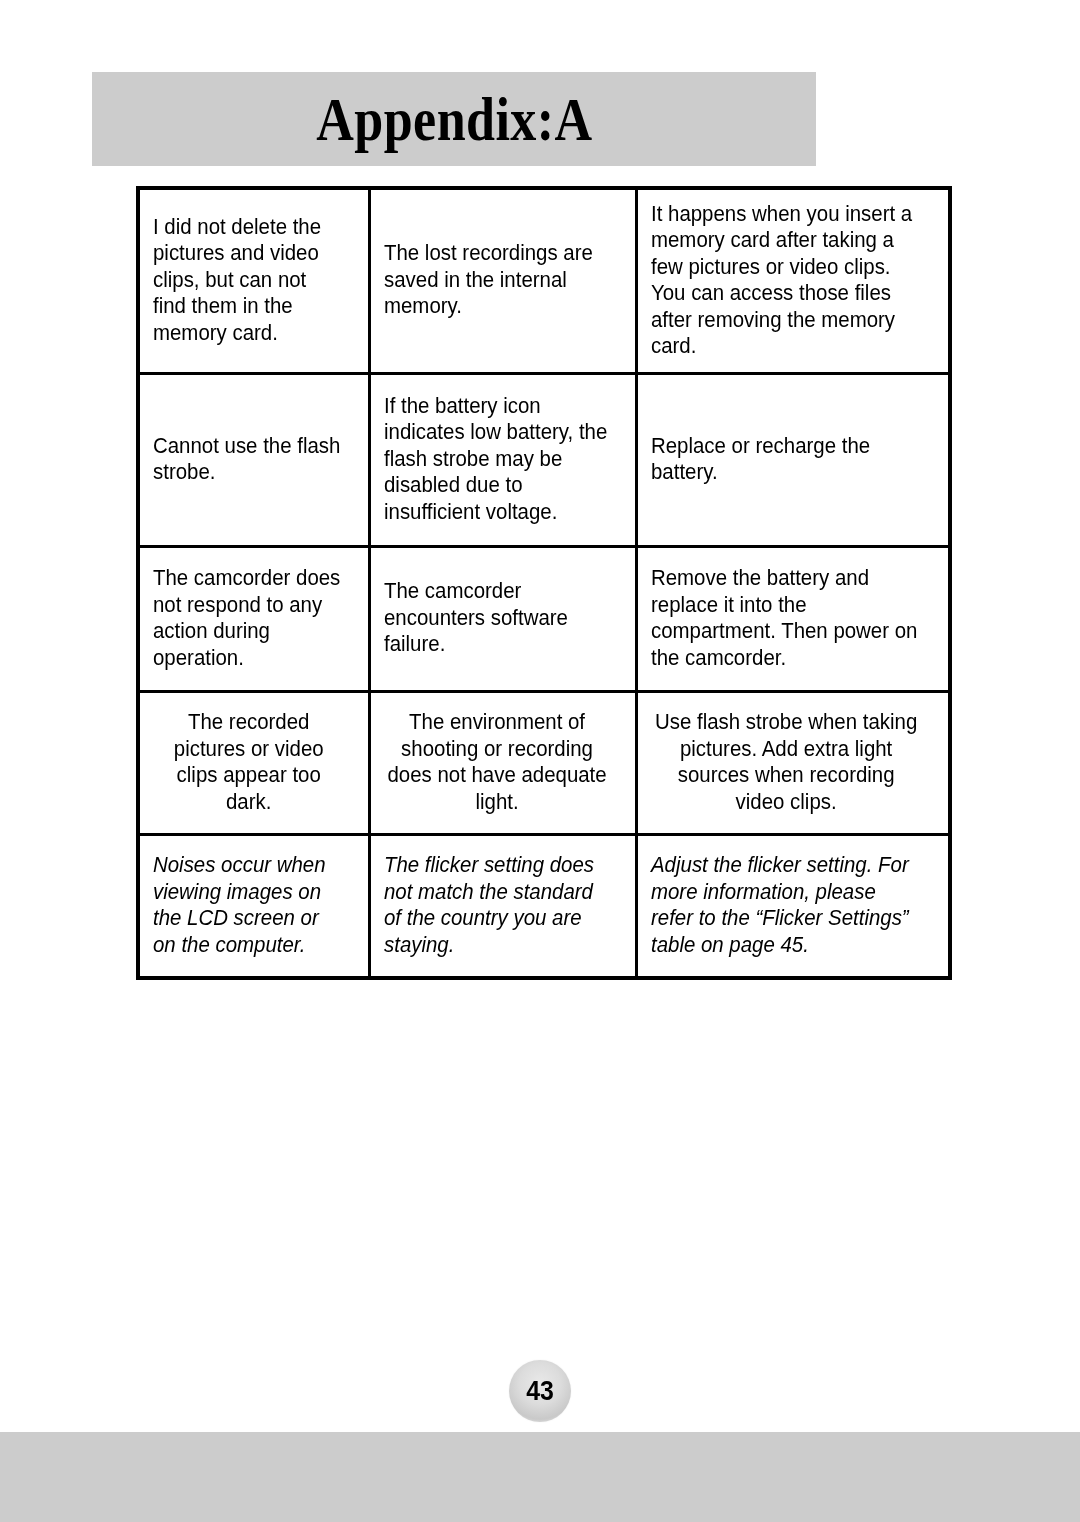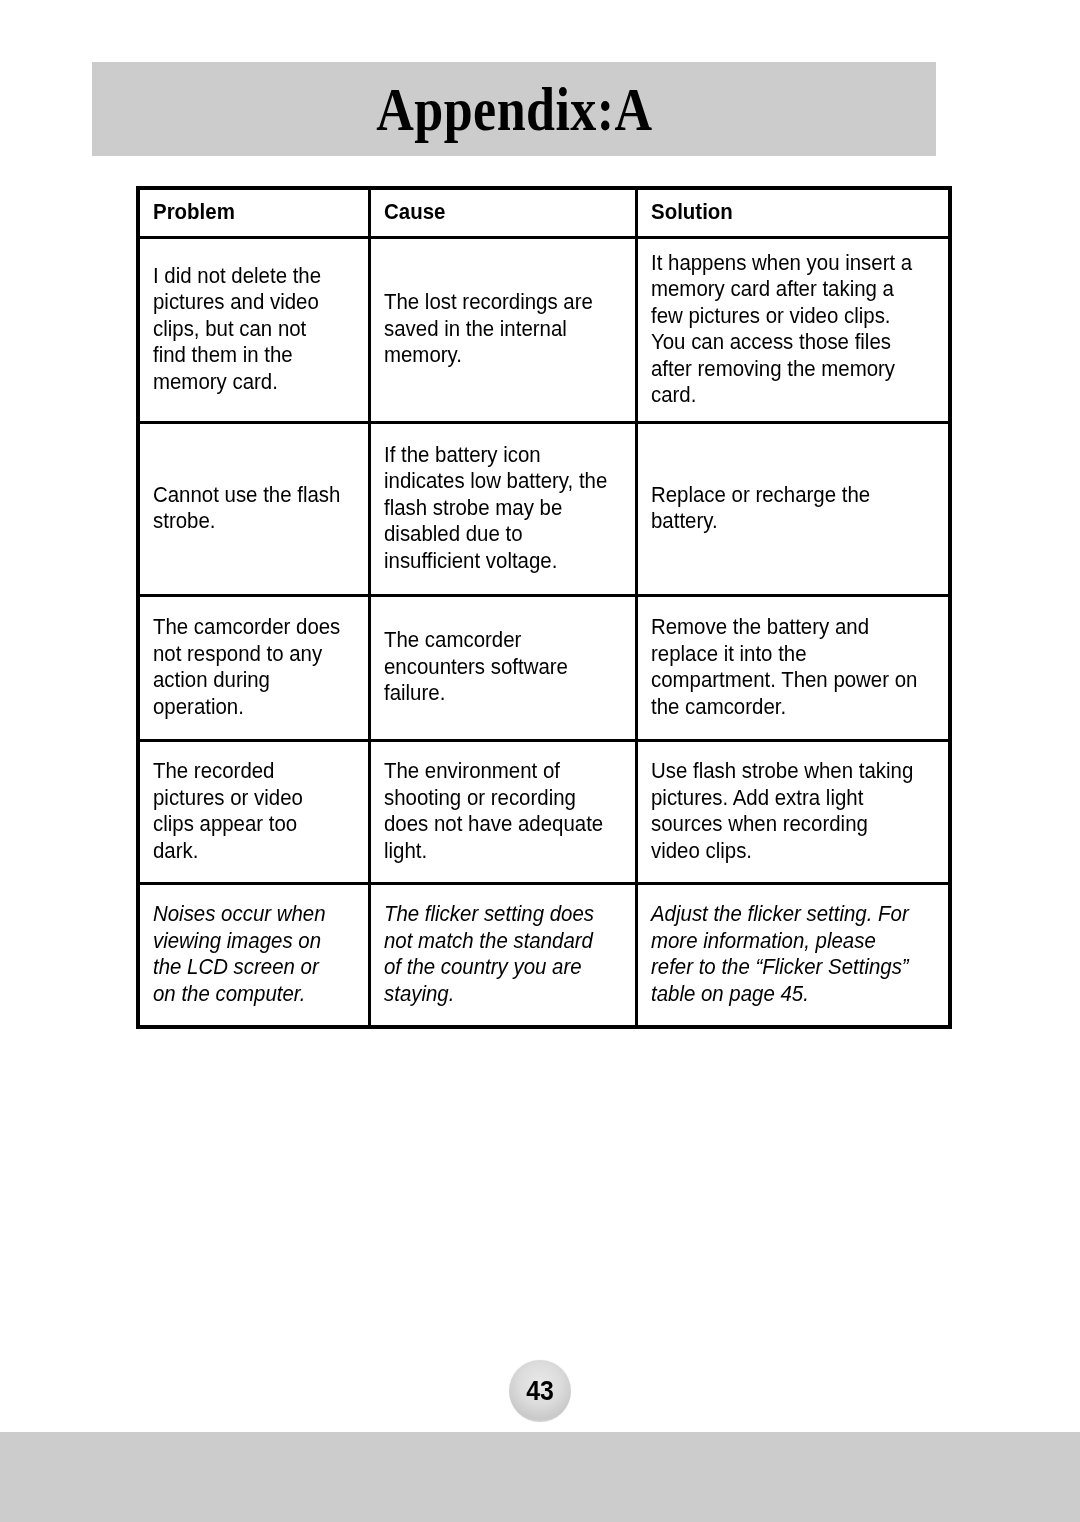--- a/index.html
+++ b/index.html
@@ -12,22 +12,22 @@
     height: 1522px;
     position: relative;
     font-family: "Liberation Sans", sans-serif;
     overflow: hidden;
   }
 
   
   .header-band {
     position: absolute;
     left: 92px;
-    top: 62px;
-    width: 844px;
+    top: 72px;
+    width: 724px;
     height: 94px;
     background: #cccccc;
     display: flex;
     align-items: center;
     justify-content: center;
   }
   .header-title {
     font-family: "Liberation Serif", "DejaVu Serif", serif;
     font-weight: bold;
     font-size: 62px;
@@ -100,21 +100,21 @@
     transform: scaleX(0.95);
     transform-origin: left top;
     display: block;
   }
 
   
   .r1 td { height: 160px; }
   .r2 td { height: 148px; }
   .r3 td { height: 120px; }
   .r4 td { height: 92px; }
-  .r5 td { height: 118px; }
+  .r5 td { height: 118px; text-align: center; }
   .r6 td { height: 118px; font-style: italic; }
 
   
   .footer-band {
     position: absolute;
     left: 0;
     top: 1432px;
     width: 1080px;
     height: 90px;
     background: #cccccc;
@@ -150,31 +150,20 @@
 </div>
 
 <div class="table-wrap">
   <table class="troubleshoot">
     <colgroup>
       <col class="col-problem">
       <col class="col-cause">
       <col class="col-solution">
     </colgroup>
     <tbody>
-      <tr class="head-row">
-        <td>
-          <span class="col-head">Problem</span>
-        </td>
-        <td>
-          <span class="col-head">Cause</span>
-        </td>
-        <td>
-          <span class="col-head">Solution</span>
-        </td>
-      </tr>
 
       <tr class="r1">
         <td>
             <span class="cell-text">I did not delete the pictures and video clips, but can not find them in the memory card.</span>
           </td>
         <td>
             <span class="cell-text">The lost recordings are saved in the internal memory.</span>
           </td>
         <td>
             <span class="cell-text">It happens when you insert a memory card after taking a few pictures or video clips. You can access those files after removing the memory card.</span>

